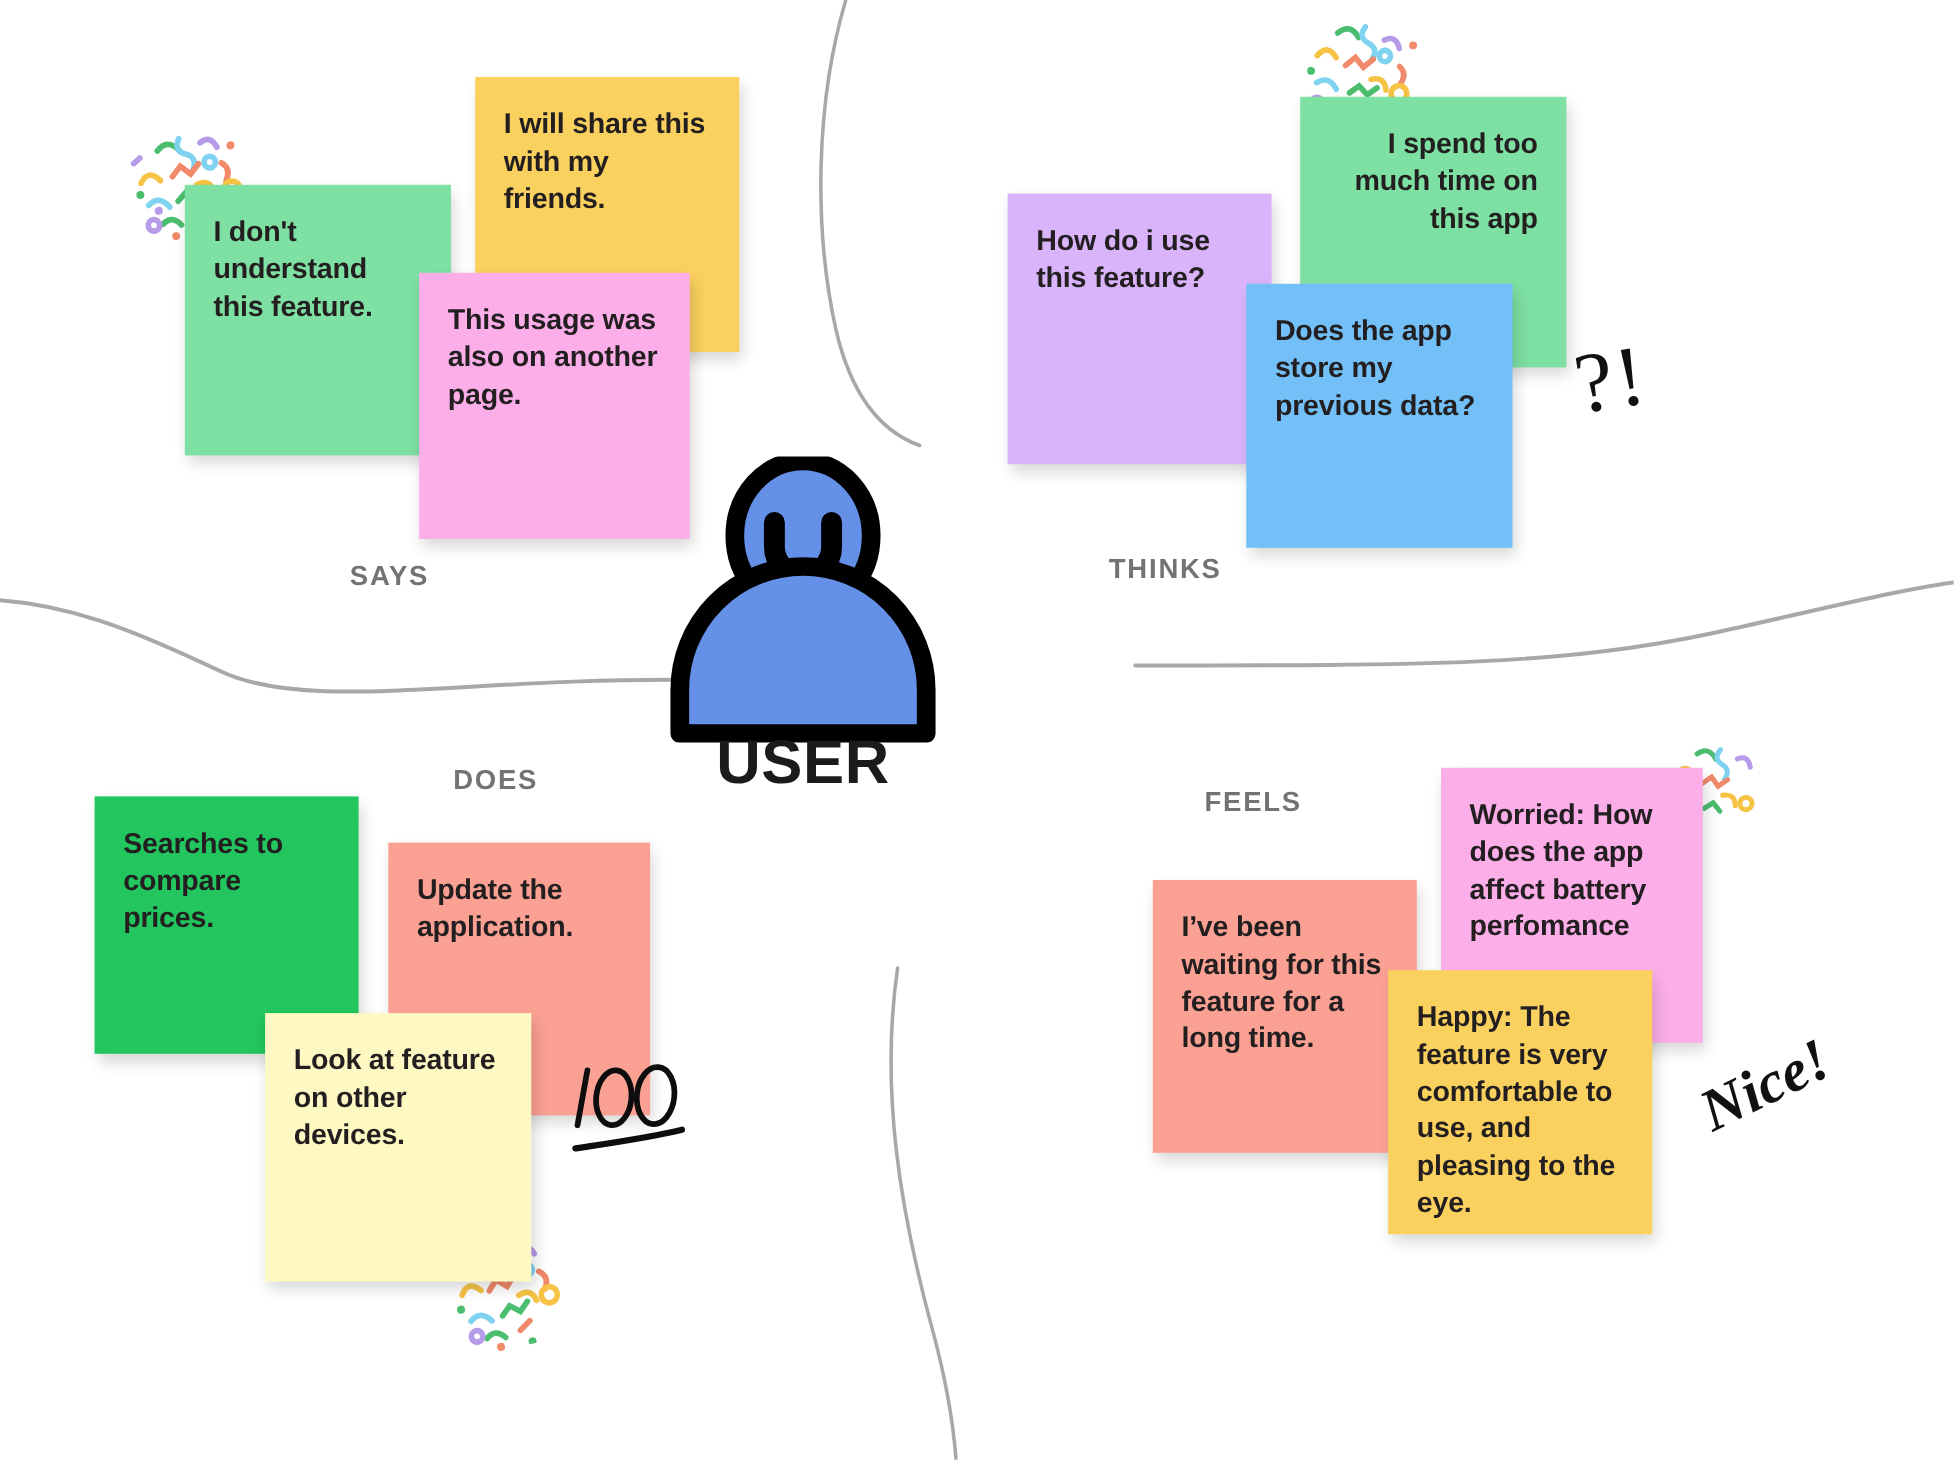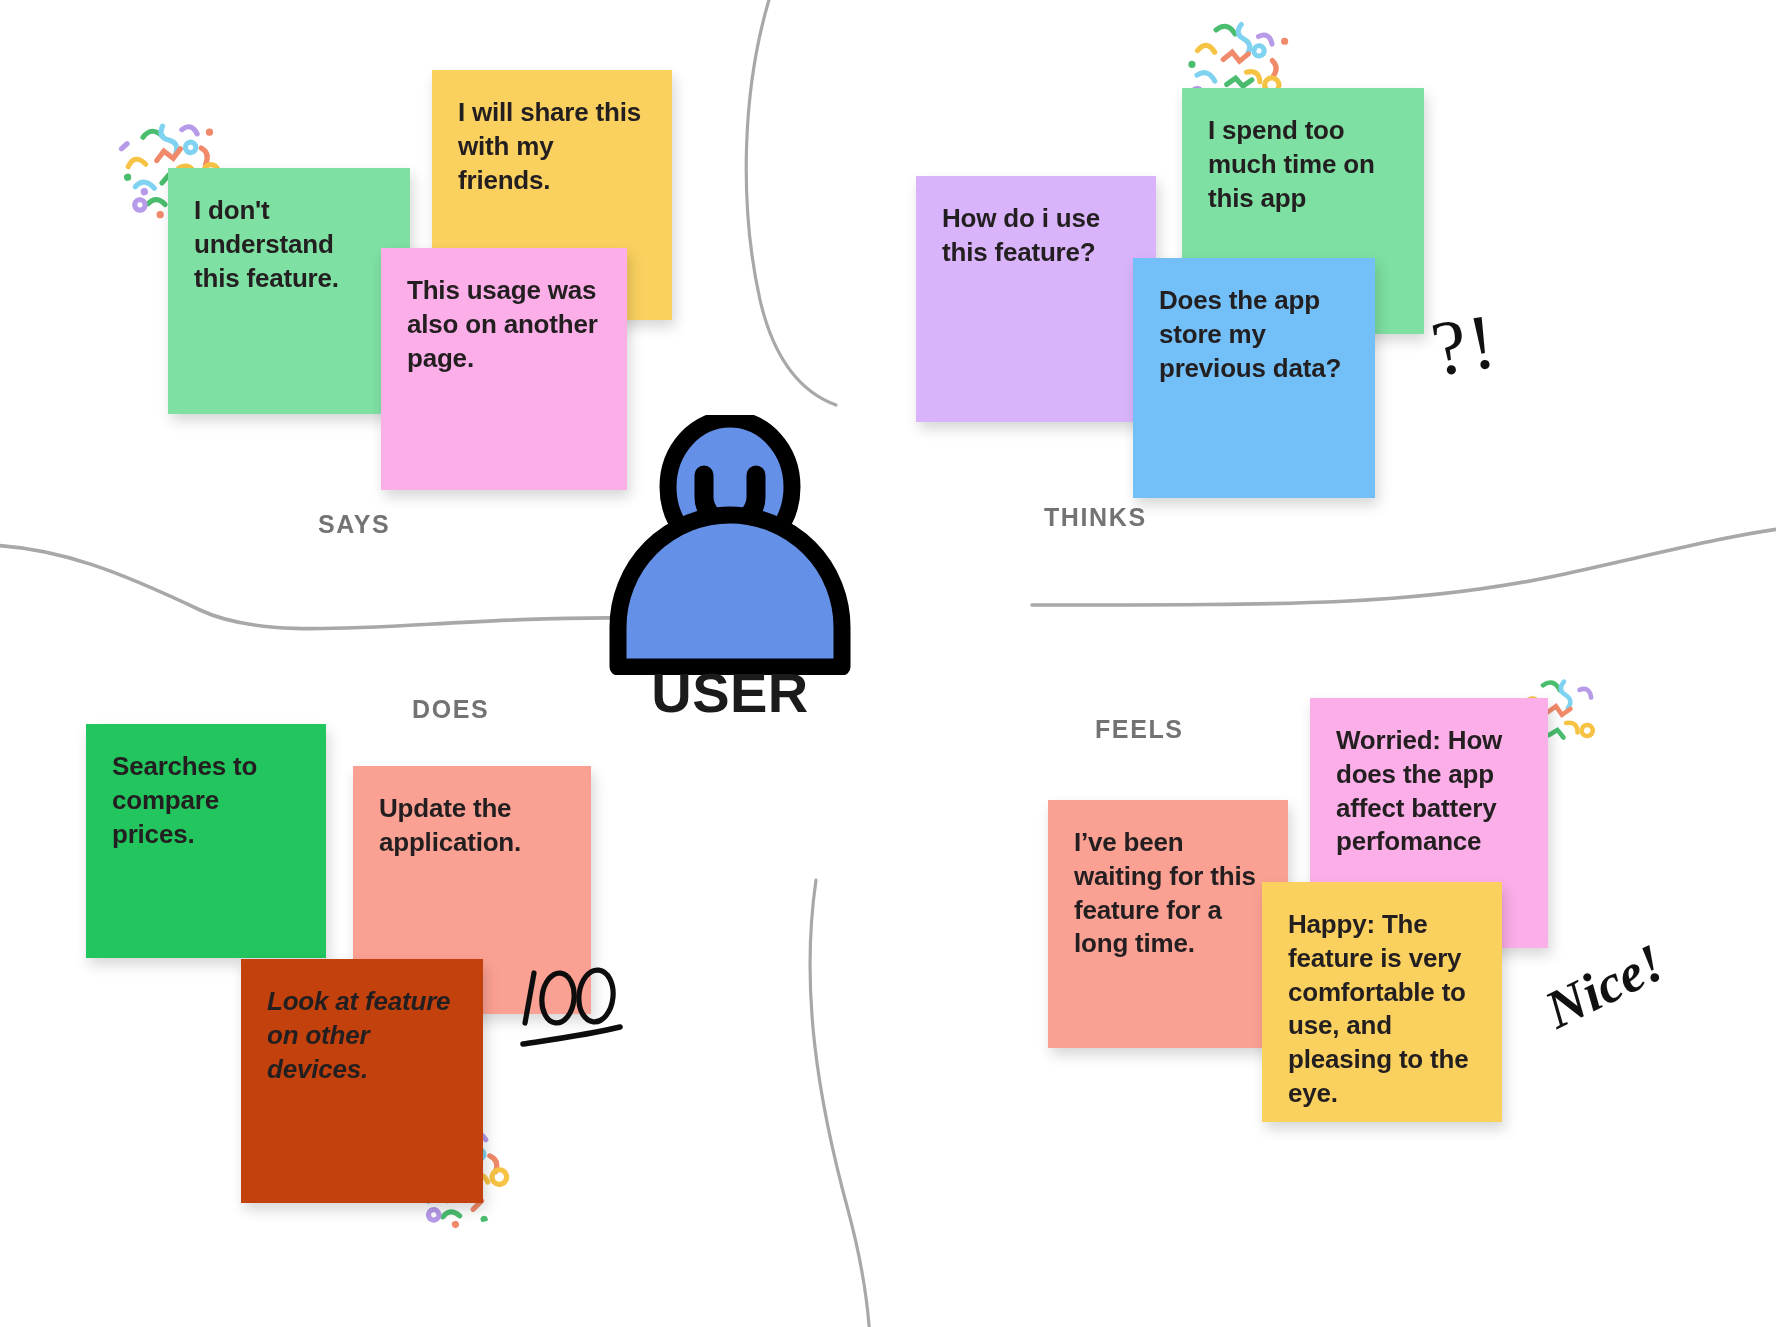--- a/index.html
+++ b/index.html
@@ -202,49 +202,49 @@
   </div>
 
   <div class="qtitle" style="left:318px;top:510px;">
     <span>SAYS</span>
   </div>
 
   <div class="note" style="left:916px;top:176px;width:240px;height:246px;background:#d9b4fb;">
     <span>How do i use this feature?</span>
   </div>
 
-  <div class="note" style="left:1182px;top:88px;width:242px;height:246px;background:#7ee0a2;">
+  <div class="note" style="left:1182px;top:88px;width:242px;height:246px;background:#7ee0a2;text-align:right;">
     <span>I spend too much time on this app</span>
   </div>
 
   <div class="note" style="left:1133px;top:258px;width:242px;height:240px;background:#72c0f7;">
     <span>Does the app store my previous data?</span>
   </div>
 
-  <div class="qtitle" style="left:1008px;top:503px;margin-left:36px;">
+  <div class="qtitle" style="left:1008px;top:503px;">
     <span>THINKS</span>
   </div>
 
   <div class="hand" id="ann-excl">
     <span>?!</span>
   </div>
 
   <div class="qtitle" style="left:412px;top:695px;">
     <span>DOES</span>
   </div>
 
   <div class="note" style="left:86px;top:724px;width:240px;height:234px;background:#22c55e;">
     <span>Searches to compare prices.</span>
   </div>
 
   <div class="note" style="left:353px;top:766px;width:238px;height:248px;background:#fba193;">
     <span>Update the application.</span>
   </div>
 
-  <div class="note" style="left:241px;top:959px;width:242px;height:244px;background:#c2410c;font-style:italic;">
+  <div class="note" style="left:241px;top:921px;width:242px;height:244px;background:#fef9c3;">
     <span>Look at feature on other devices.</span>
   </div>
 
   <svg class="hand" id="ann-100" width="110" height="90" viewBox="0 0 110 90" xmlns="http://www.w3.org/2000/svg">
     <g fill="none" stroke="#0d0d0d" stroke-width="5.2" stroke-linecap="round">
       <path d="M14 8 L5 58"></path>
       <ellipse cx="38" cy="33" rx="16" ry="25" transform="rotate(6 38 33)"></ellipse>
       <ellipse cx="76" cy="31" rx="17" ry="26" transform="rotate(6 76 31)"></ellipse>
       <path d="M3 79 C 36 74 72 69 100 62" stroke-width="5.6"></path>
     </g>

